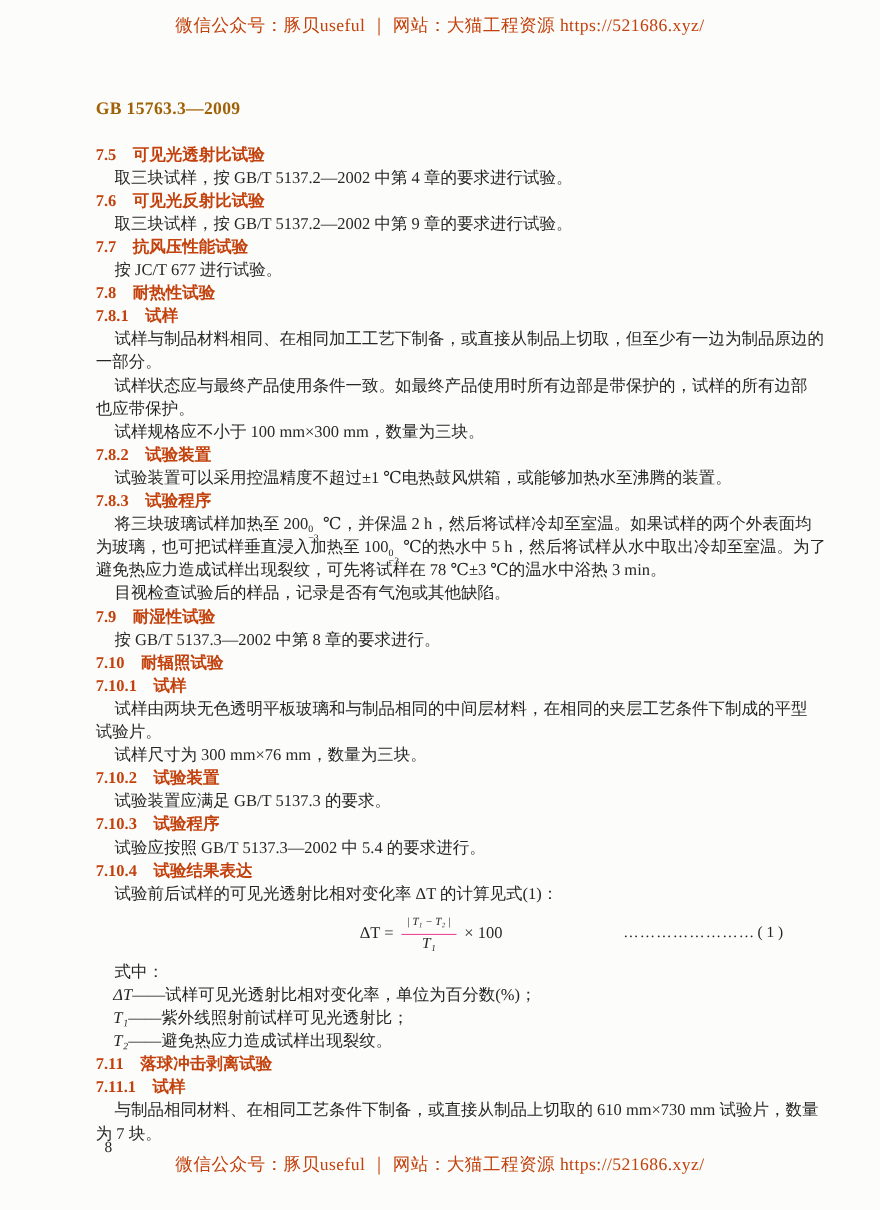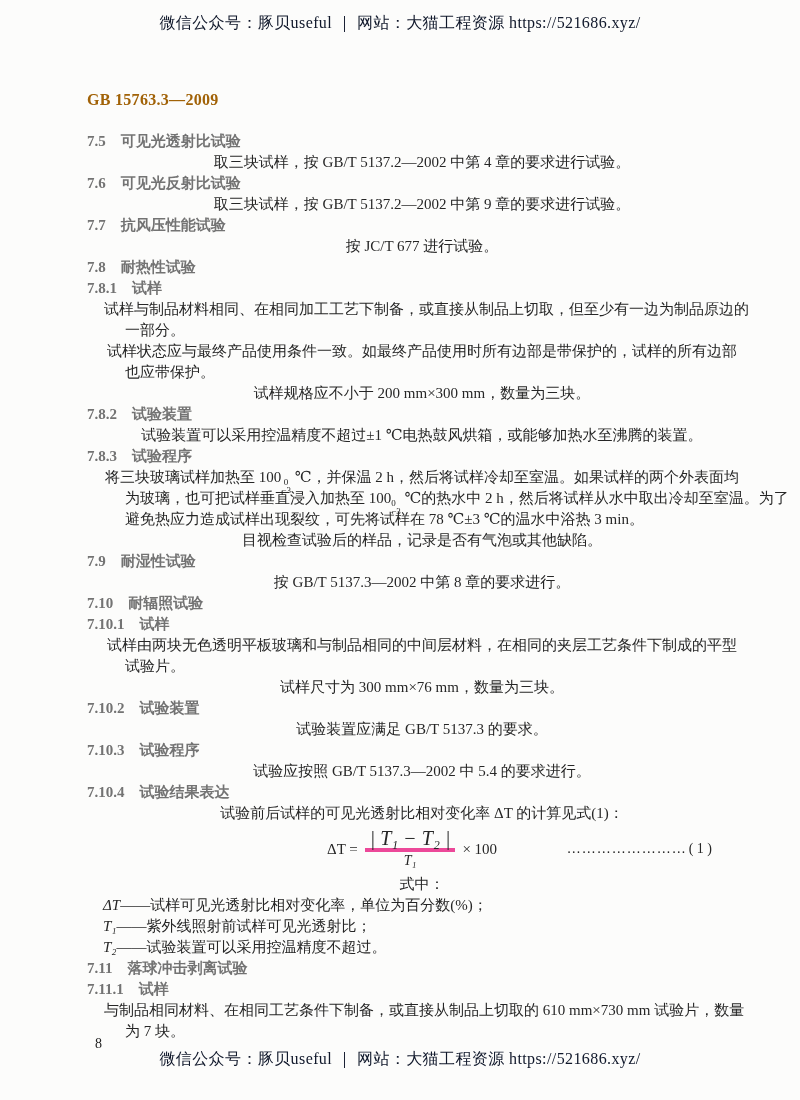--- a/index.html
+++ b/index.html
@@ -14,37 +14,37 @@
   .top-note{
     position:absolute;top:13px;left:0;right:0;
     text-align:center;
     font-size:16px;letter-spacing:.4px;
   }
   .bottom-note{
     position:absolute;top:1049px;left:0;right:0;
     text-align:center;
     font-size:16px;letter-spacing:.4px;
   }
-  .note-text{color:#0f172a;}
+  .note-text{color:#c2410c;}
   .doc-number{
     position:absolute;top:91px;left:87px;
     font-size:16px;font-weight:bold;color:#a16207;
     letter-spacing:.3px;
   }
   .content{
     position:absolute;top:131px;left:87px;right:60px;
   }
   .line{
     height:21px;line-height:21px;
     font-size:15px;
     white-space:nowrap;
   }
-  .h{font-weight:bold;color:#737373;}
-  .pi{text-indent:17px;text-align:center;}
-  .pw{text-indent:0;margin-left:38px;}
+  .h{font-weight:bold;color:#c2410c;}
+  .pi{text-indent:17px;}
+  .pw{text-indent:0;}
   .def{padding-left:16px;}
   .term{font-style:italic;}
   .stack{
     display:inline-flex;flex-direction:column;
     vertical-align:-3px;
     font-size:9px;line-height:8px;
     text-indent:0;
   }
   .ss{display:block;height:8px;}
   .formula-row{
@@ -52,21 +52,21 @@
     display:flex;align-items:center;
     padding-right:28px;
   }
   .fgroup{
     margin-left:240px;
     display:inline-flex;align-items:center;
     font-size:15px;
   }
   .lhs{margin-right:7px;}
   .frac{display:inline-block;text-align:center;font-style:italic;}
-  .fnum{display:block;border-bottom:4px solid #ec4899;padding:0 5px 1px;line-height:18px;font-size:20px;}
+  .fnum{display:block;border-bottom:1px solid #ec4899;padding:0 5px 1px;line-height:18px;font-size:10px;}
   .fden{display:block;line-height:18px;font-size:14px;}
   .mult{font-style:normal;margin-left:7px;text-align:center;}
   .leader{margin-left:auto;font-size:14px;letter-spacing:1px;color:#222;}
   .eqnum{font-size:14px;margin-left:2px;}
   .page-number{
     position:absolute;top:1036px;left:95px;
     font-size:14px;color:#222;
   }
 </style>
 </head>
@@ -86,32 +86,32 @@
     <div class="line h">7.6　可见光反射比试验</div>
     <div class="line pi">取三块试样，按 GB/T 5137.2—2002 中第 9 章的要求进行试验。</div>
     <div class="line h">7.7　抗风压性能试验</div>
     <div class="line pi">按 JC/T 677 进行试验。</div>
     <div class="line h">7.8　耐热性试验</div>
     <div class="line h">7.8.1　试样</div>
     <div class="line pi">试样与制品材料相同、在相同加工工艺下制备，或直接从制品上切取，但至少有一边为制品原边的</div>
     <div class="line pw">一部分。</div>
     <div class="line pi">试样状态应与最终产品使用条件一致。如最终产品使用时所有边部是带保护的，试样的所有边部</div>
     <div class="line pw">也应带保护。</div>
-    <div class="line pi">试样规格应不小于 200 mm×300 mm，数量为三块。</div>
+    <div class="line pi">试样规格应不小于 100 mm×300 mm，数量为三块。</div>
     <div class="line h">7.8.2　试验装置</div>
     <div class="line pi">试验装置可以采用控温精度不超过±1 ℃电热鼓风烘箱，或能够加热水至沸腾的装置。</div>
     <div class="line h">7.8.3　试验程序</div>
-    <div class="line pi"><span>将三块玻璃试样加热至 100</span><span class="stack">
+    <div class="line pi"><span>将三块玻璃试样加热至 200</span><span class="stack">
           <span class="ss">0</span>
           <span class="ss">−3</span>
         </span><span> ℃，并保温 2 h，然后将试样冷却至室温。如果试样的两个外表面均</span></div>
     <div class="line pw"><span>为玻璃，也可把试样垂直浸入加热至 100</span><span class="stack">
           <span class="ss">0</span>
           <span class="ss">−3</span>
-        </span><span> ℃的热水中 2 h，然后将试样从水中取出冷却至室温。为了</span></div>
+        </span><span> ℃的热水中 5 h，然后将试样从水中取出冷却至室温。为了</span></div>
     <div class="line pw">避免热应力造成试样出现裂纹，可先将试样在 78 ℃±3 ℃的温水中浴热 3 min。</div>
     <div class="line pi">目视检查试验后的样品，记录是否有气泡或其他缺陷。</div>
     <div class="line h">7.9　耐湿性试验</div>
     <div class="line pi">按 GB/T 5137.3—2002 中第 8 章的要求进行。</div>
     <div class="line h">7.10　耐辐照试验</div>
     <div class="line h">7.10.1　试样</div>
     <div class="line pi">试样由两块无色透明平板玻璃和与制品相同的中间层材料，在相同的夹层工艺条件下制成的平型</div>
     <div class="line pw">试验片。</div>
     <div class="line pi">试样尺寸为 300 mm×76 mm，数量为三块。</div>
     <div class="line h">7.10.2　试验装置</div>
@@ -130,21 +130,21 @@
         </span>
         <span class="mult">× 100</span>
       </span>
       <span class="leader">……………………</span>
       <span class="eqnum">( 1 )</span>
     </div>
 
     <div class="line pi">式中：</div>
     <div class="line def"><span class="term">ΔT</span><span>——试样可见光透射比相对变化率，单位为百分数(%)；</span></div>
     <div class="line def"><span class="term">T₁</span><span>——紫外线照射前试样可见光透射比；</span></div>
-    <div class="line def"><span class="term">T₂</span><span>——试验装置可以采用控温精度不超过。</span></div>
+    <div class="line def"><span class="term">T₂</span><span>——避免热应力造成试样出现裂纹。</span></div>
     <div class="line h">7.11　落球冲击剥离试验</div>
     <div class="line h">7.11.1　试样</div>
     <div class="line pi">与制品相同材料、在相同工艺条件下制备，或直接从制品上切取的 610 mm×730 mm 试验片，数量</div>
     <div class="line pw">为 7 块。</div>
   </div>
 
   <div class="page-number">8</div>
 
   <div class="bottom-note">
     <span class="note-text">微信公众号：豚贝useful ｜ 网站：大猫工程资源 https://521686.xyz/</span>

